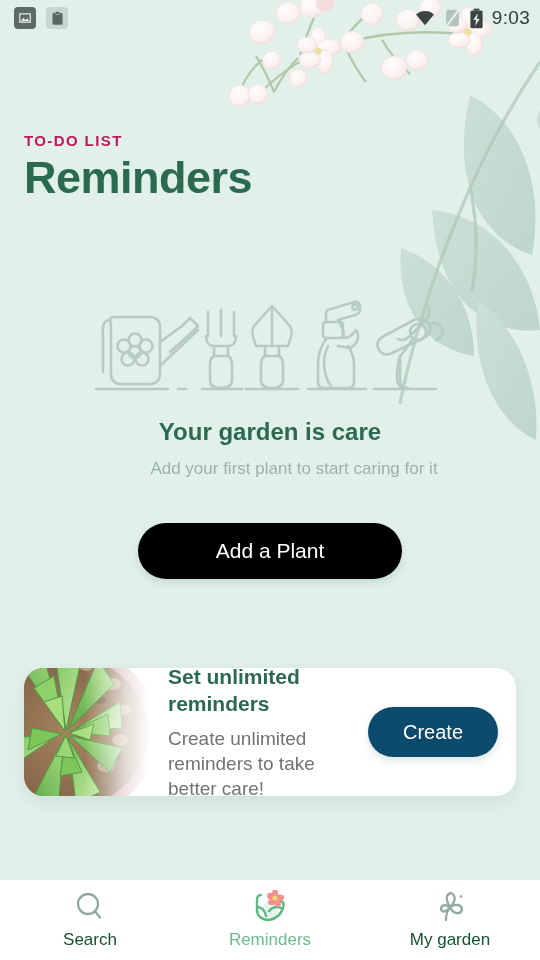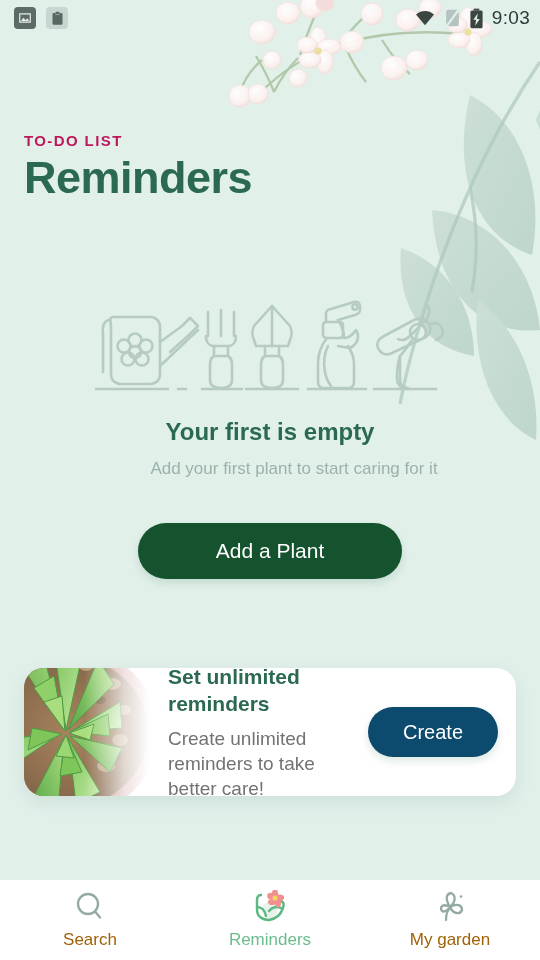--- a/index.html
+++ b/index.html
@@ -45,21 +45,21 @@
   
   .empty { position: absolute; top: 296px; left: 0; right: 0; text-align: center; z-index: 10; }
   .empty-illustration { display: block; margin: 0 auto; }
   .empty-title {
     font-size: 24px; font-weight: bold; color: #2b6a50; margin-top: 22px;
   }
   .empty-sub { font-size: 17px; color: #9bb2ab; margin-top: 13px; padding-left: 48px; }
 
   .primary-btn {
     display: block; margin: 44px auto 0; width: 264px; height: 56px;
-    border: none; border-radius: 28px; background: #14532d;
+    border: none; border-radius: 28px; background: #000000;
     color: #ffffff; font-size: 21px; font-family: "Liberation Sans", sans-serif;
     cursor: pointer; box-shadow: 0 4px 9px rgba(60,130,95,.18);
   }
 
   
   .promo-card {
     position: absolute; left: 24px; top: 668px; width: 492px; height: 128px;
     background: #ffffff; border-radius: 20px; overflow: hidden;
     box-shadow: 0 6px 18px rgba(70,120,100,.13);
     display: flex; align-items: center; z-index: 10;
@@ -82,21 +82,21 @@
 
   
   .bottomnav {
     position: absolute; left: 0; right: 0; bottom: 0; height: 80px;
     background: #ffffff; display: flex; align-items: center; z-index: 15;
   }
   .nav-item {
     flex: 1; display: flex; flex-direction: column; align-items: center;
     justify-content: center; gap: 6px; cursor: pointer; height: 100%;
   }
-  .nav-label { font-size: 17px; color: #a16207; }
+  .nav-label { font-size: 17px; color: #14532d; }
   .nav-item.active .nav-label { color: #6bbd8d; }
 </style>
 </head>
 <body>
 
 <svg id="bg-deco" viewBox="0 0 540 960" xmlns="http://www.w3.org/2000/svg">
   <defs>
     <radialGradient id="petalG" cx="40%" cy="35%" r="70%">
       <stop offset="0%" stop-color="#ffffff"></stop>
       <stop offset="70%" stop-color="#fdf2f0"></stop>
@@ -262,21 +262,21 @@
       <path d="M52 8 C56 12 56 18 52 24 L36 40 C32 44 28 45 24 43"></path>
       <path d="M4 52 C2 48 4 43 10 40 L40 24 C46 21 52 23 55 28 C58 33 56 39 50 42 L18 57 C12 60 7 58 4 52 Z"></path>
       <circle cx="44" cy="36" r="8"></circle>
       <path d="M56 28 C62 26 66 28 68 32 C70 37 68 42 62 44"></path>
       <path d="M38 44 C34 50 30 56 26 60 L26 84 C26 90 30 92 34 92"></path>
       <path d="M26 60 C24 66 23 74 23 82 C23 88 26 92 31 92"></path>
       <line x1="0" y1="93" x2="62" y2="93"></line>
     </g>
   </svg>
 
-  <div class="empty-title">Your first is empty</div>
+  <div class="empty-title">Your garden is care</div>
   <div class="empty-sub">Add your first plant to start caring for it</div>
   <button class="primary-btn">Add a Plant</button>
 </div>
 
 <div class="promo-card">
   <div class="promo-thumb">
     <svg viewBox="0 0 126 176" xmlns="http://www.w3.org/2000/svg" width="126" height="176">
       <defs>
         <radialGradient id="soilG" cx="50%" cy="50%" r="60%">
           <stop offset="0%" stop-color="#a9845f"></stop>

